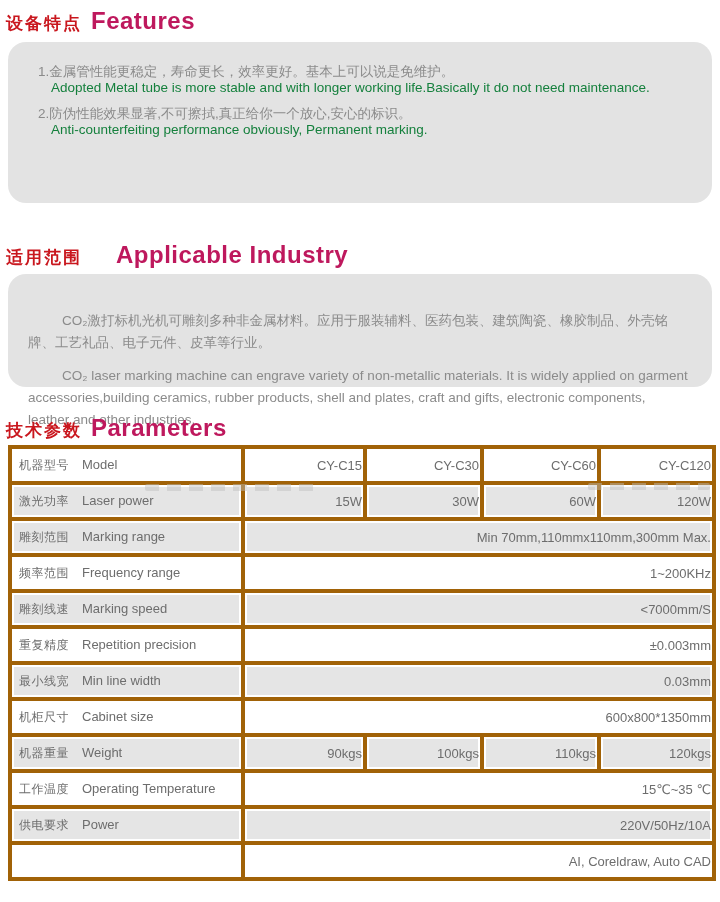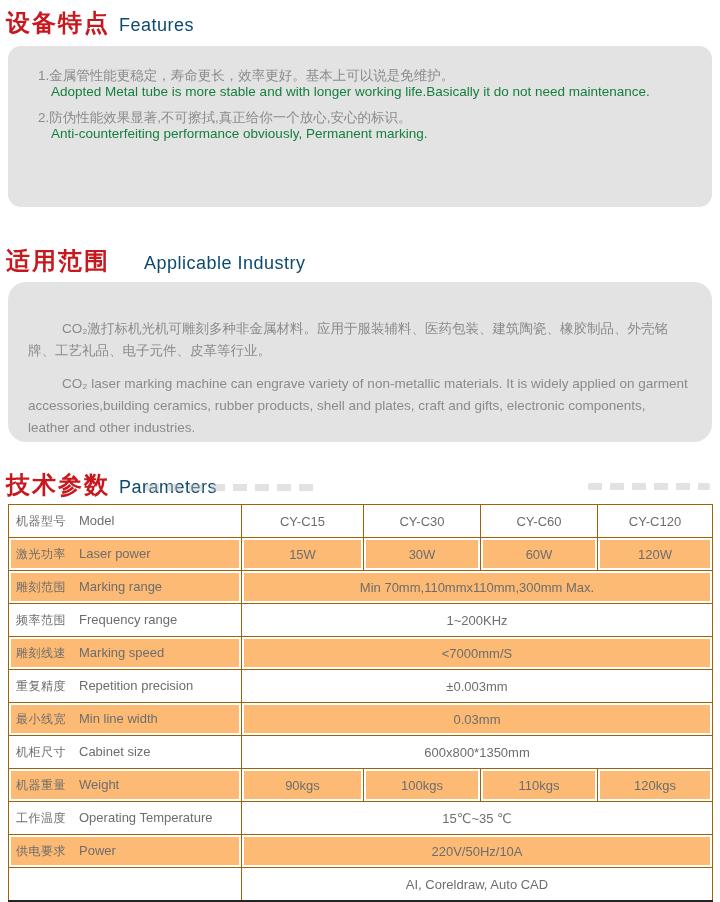--- a/index.html
+++ b/index.html
@@ -7,57 +7,57 @@
     width:720px;height:902px;position:relative;overflow:hidden;
     background:#ffffff;
     font-family:"Liberation Sans","DejaVu Sans",sans-serif;
     -webkit-font-smoothing:antialiased;
   }
   
   .section-title{
     display:flex;align-items:baseline;gap:9px;
     padding-left:6px;white-space:nowrap;
   }
-  .title-zh{font-size:24px;font-weight:bold;color:#c9171e;letter-spacing:2px;}
-  .title-en{font-size:18px;font-weight:normal;color:#0c4a6e;letter-spacing:0.5px;}
+  .title-zh{font-size:17px;font-weight:bold;color:#c9171e;letter-spacing:2px;}
+  .title-en{font-size:24px;font-weight:bold;color:#be185d;letter-spacing:0.5px;}
   #features-title{margin-top:7px;}
   #industry-title{margin-top:38px;gap:34px;}
   #parameters-title{margin-top:27px;}
 
   
   .panel{
     margin:0 8px;background:#e3e3e3;border-radius:18px;
     box-sizing:border-box;color:#8b8b8b;
   }
-  #features-panel{margin-top:7px;height:161px;padding:22px 18px 0 30px;border-radius:13px;}
+  #features-panel{margin-top:7px;height:161px;padding:22px 18px 0 30px;}
   .feature-item{margin-bottom:10px;font-size:13.5px;line-height:16px;}
   .feature-zh{color:#8b8b8b;}
   .feature-en{color:#15803d;padding-left:13px;}
 
-  #industry-panel{margin-top:5px;height:160px;padding:36px 24px 0 20px;}
+  #industry-panel{margin-top:5px;height:113px;padding:36px 24px 0 20px;}
   .para{
     margin:0 0 11px 0;font-size:13.5px;line-height:22px;
     text-indent:34px;color:#8b8b8b;
   }
 
   
   #param-table{
     margin:3px 8px 0 8px;width:704px;
     border-collapse:collapse;table-layout:fixed;
     border:1px solid #4d4d4d;border-bottom:2px solid #242424;
   }
   #param-table td{
-    border:1px solid #a16207;height:30px;
+    border:4px solid #a16207;height:30px;
     font-size:13px;color:#6d6d6d;overflow:hidden;white-space:nowrap;
   }
   td.label-cell{text-align:left;padding-left:7px;}
   td.label-cell .zh{font-size:12px;margin-right:13px;letter-spacing:0.5px;}
   td.label-cell .en{font-size:13px;}
-  td.val{text-align:center;}
-  tr.shaded td{background:#fdba74;box-shadow:inset 0 0 0 2px #ffffff;}
+  td.val{text-align:right;}
+  tr.shaded td{background:#e5e5e5;box-shadow:inset 0 0 0 2px #ffffff;}
 
   
   .wm{
     position:absolute;height:7px;border-radius:2px;
     background:repeating-linear-gradient(90deg,#bfbfbf 0 14px,transparent 14px 22px);
     opacity:0.45;filter:blur(0.7px);
   }
   #wm-left{top:484px;left:145px;width:175px;}
   #wm-right{top:483px;left:588px;width:122px;}
 </style>

